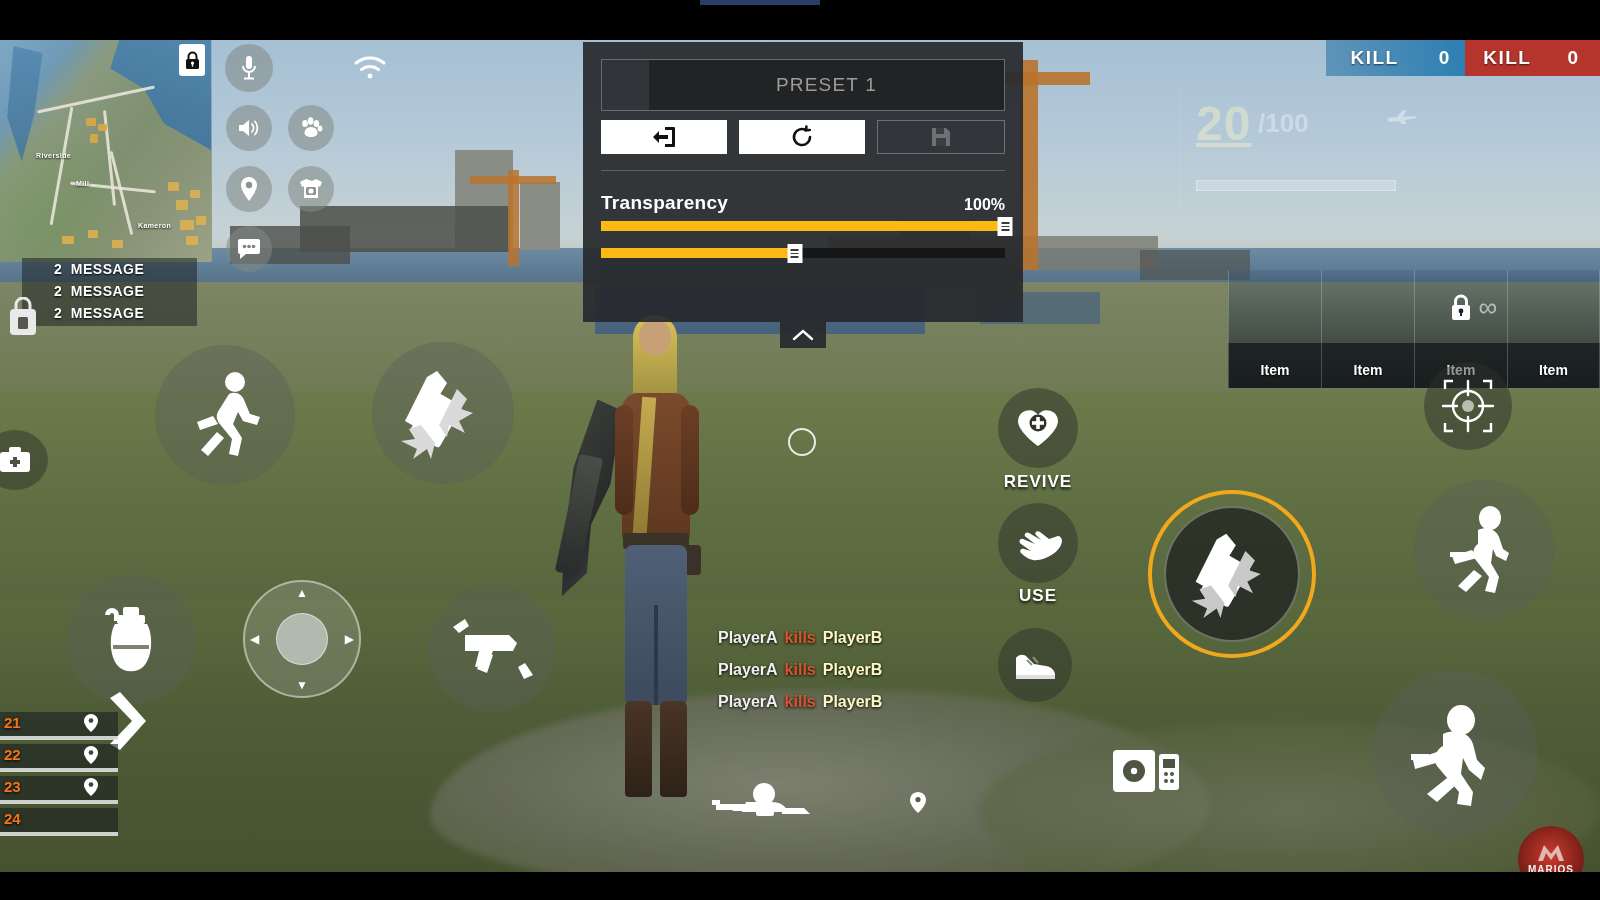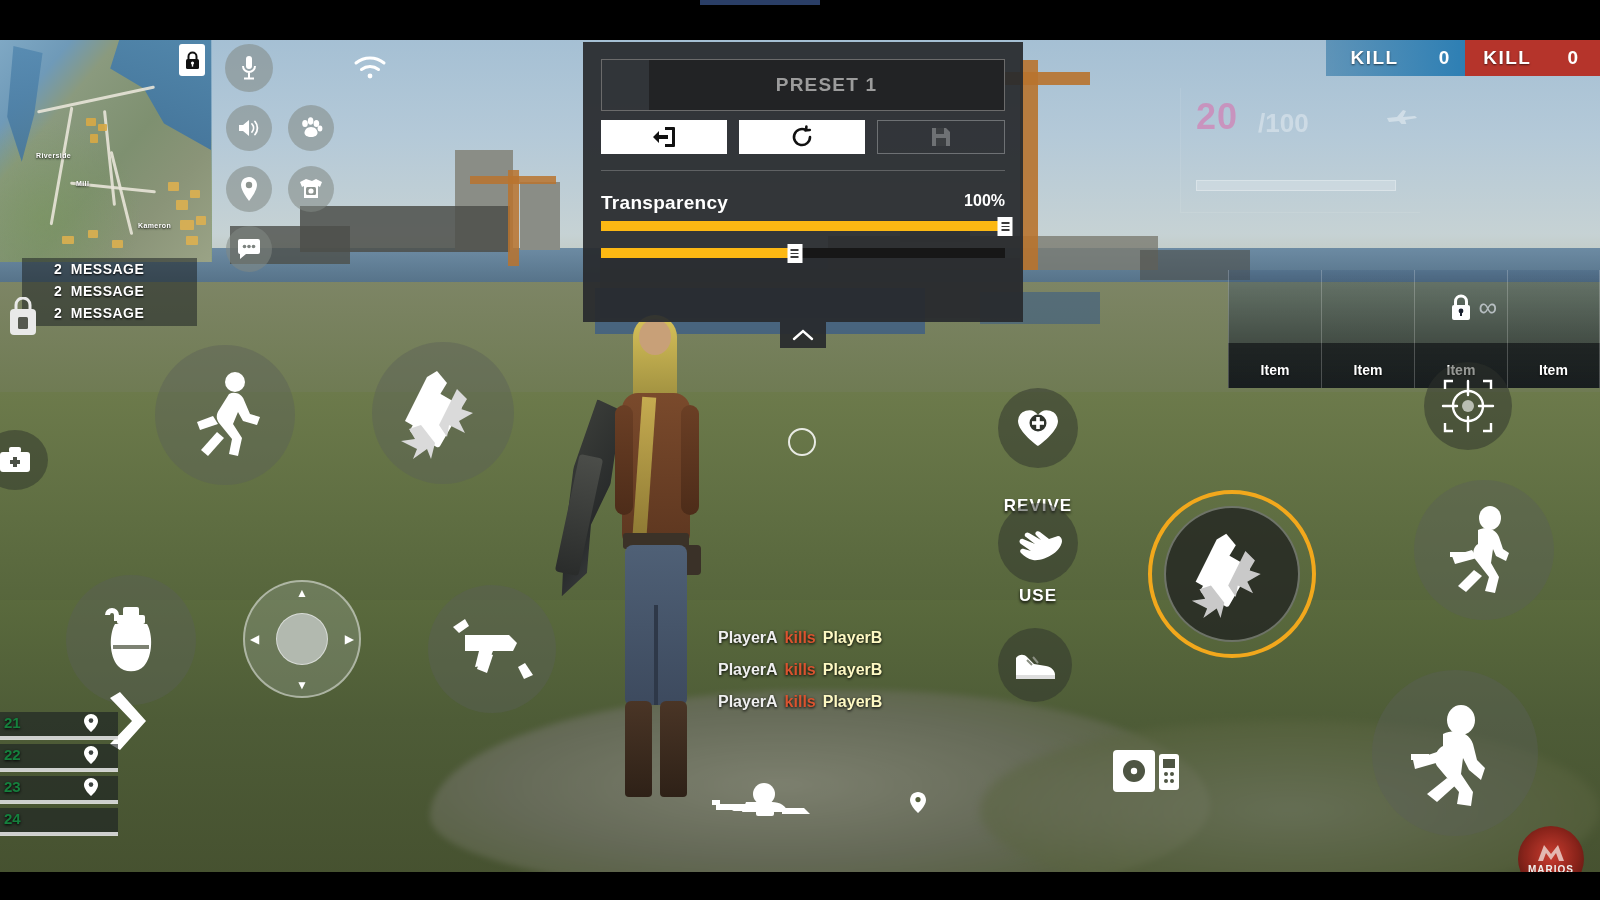--- a/index.html
+++ b/index.html
@@ -166,21 +166,21 @@
   .msg-txt { color: #fff; font-size: 14px; font-weight: bold; letter-spacing: .5px; text-shadow: 0 1px 2px #000; }
 
   
   .team-panel { position: absolute; left: 0; top: 712px; width: 120px; }
   .team-row { position: relative; height: 32px; }
   .team-bar {
     position: absolute; left: 0; bottom: 4px; width: 118px; height: 4px;
     background: rgba(235,235,235,.85);
   }
   .team-num {
-    position: absolute; left: 4px; top: 2px; color: #15803d; font-size: 15px;
+    position: absolute; left: 4px; top: 2px; color: #f97316; font-size: 15px;
     font-weight: bold; text-shadow: 0 1px 3px #000;
   }
   .team-bg {
     position: absolute; left: 0; top: 0; width: 118px; height: 27px;
     background: rgba(25,30,34,.6);
   }
   .pin-marker { position: absolute; }
 
   
   .medkit {
@@ -230,22 +230,22 @@
     text-shadow: 0 1px 2px rgba(0,0,0,.6); }
   .st-val { color: #fff; font-size: 19px; font-weight: bold; }
 
   
   .ammo-ghost {
     position: absolute; left: 1180px; top: 88px; width: 240px; height: 125px;
     border: 1px solid rgba(255,255,255,.25);
     border-top: none; border-right: none;
     opacity: .35;
   }
-  .ammo-cur { position: absolute; left: 1196px; top: 96px; color: #ec4899;
-    font-size: 36px; font-weight: bold; opacity: .40; letter-spacing: 1px; }
+  .ammo-cur { position: absolute; left: 1196px; top: 96px; color: #fef9c3;
+    font-size: 48px; font-weight: bold; opacity: .40; letter-spacing: 1px; text-decoration: underline; }
   .ammo-max { position: absolute; left: 1258px; top: 108px; color: #fff;
     font-size: 26px; font-weight: bold; opacity: .35; }
   .ammo-bar {
     position: absolute; left: 1196px; top: 180px; width: 200px; height: 11px;
     background: rgba(255,255,255,.22); border: 1px solid rgba(255,255,255,.28);
   }
   .plane-ico { position: absolute; left: 1386px; top: 108px; opacity: .4; }
 
   
   .item-bar {
@@ -297,36 +297,36 @@
   .panel {
     position: absolute; left: 583px; top: 42px; width: 440px; height: 280px;
     background: rgba(40,42,45,.93);
   }
   .preset-row {
     position: absolute; left: 18px; top: 17px; width: 404px; height: 52px;
     display: flex; border: 1px solid #6b6b6b;
   }
   .preset {
     flex: 1; display: flex; align-items: center; justify-content: center;
-    font-size: 19px; font-weight: bold; letter-spacing: 1.2px; cursor: pointer; margin-left: 47px;
+    font-size: 19px; font-weight: normal; letter-spacing: 1.2px; cursor: pointer; margin-left: 47px;
   }
   .preset.inactive { background: #222325; color: #9c9c9c; }
   .preset.active { background: #fcb813; color: #2b2b2b; }
 
   .btn-row { position: absolute; left: 18px; top: 78px; width: 404px; height: 34px; display: flex; gap: 12px; }
   .pbtn {
     flex: 1; display: flex; align-items: center; justify-content: center;
     background: #fff; cursor: pointer;
   }
   .pbtn.disabled { background: transparent; border: 1px solid #6e7174; }
 
   .divider { position: absolute; left: 18px; top: 128px; width: 404px; height: 1px; background: rgba(255,255,255,.22); }
 
   .slider-block { position: absolute; left: 18px; width: 404px; }
-  .sl-head { display: flex; justify-content: space-between; align-items: flex-start; margin-bottom: 7px; }
+  .sl-head { display: flex; justify-content: space-between; align-items: flex-end; margin-bottom: 7px; }
   .sl-name { color: #fff; font-size: 19px; font-weight: bold; letter-spacing: .3px; }
   .sl-val { color: #fff; font-size: 16px; font-weight: bold; }
   .sl-track { position: relative; width: 404px; height: 10px; background: #171717; }
   .sl-fill { position: absolute; left: 0; top: 0; height: 100%; background: #fcb813; }
   .sl-knob {
     position: absolute; top: -4px; width: 15px; height: 19px; background: #fff;
     transform: translateX(-50%); cursor: pointer;
     display: flex; flex-direction: column; justify-content: center; align-items: center; gap: 2px;
   }
   .sl-knob i { display: block; width: 8px; height: 1.5px; background: #3a3a3a; }
@@ -618,21 +618,21 @@
   </div>
 
   <div class="rb dark" style="left:998px;top:388px;width:80px;height:80px;">
     <svg width="44" height="40" viewBox="0 0 44 40" fill="#fff">
       <path d="M22 38S2 24 2 13A11 11 0 0122 7 11 11 0 0142 13c0 11-20 25-20 25z"></path>
       <circle cx="22" cy="15" r="8.5" fill="#2f342c"></circle>
       <rect x="20.2" y="9" width="3.6" height="12" fill="#fff"></rect>
       <rect x="16" y="13.2" width="12" height="3.6" fill="#fff"></rect>
     </svg>
   </div>
-  <div class="rb-label" style="left:1038px;top:496px;font-size:17px;">REVIVE</div>
+  <div class="rb-label" style="left:1038px;top:472px;font-size:17px;">REVIVE</div>
 
   <div class="rb dark" style="left:998px;top:503px;width:80px;height:80px;">
     <svg width="48" height="38" viewBox="0 0 48 38" fill="#fff">
       <path d="M44 12c2 0 4 2 4 5s-3 9-9 13c-6 4-14 7-20 6-5-1-9-4-12-7-2-2 0-5 3-4l7 2-10-7c-3-2-1-6 2-5l12 5-9-7c-3-2 0-6 3-4l12 7-5-5c-2-2 1-5 4-3l9 7z"></path>
     </svg>
   </div>
   <div class="rb-label" style="left:1038px;top:586px;font-size:17px;">USE</div>
 
   <div class="rb dark" style="left:998px;top:628px;width:74px;height:74px;">
     <svg width="44" height="34" viewBox="0 0 44 34" fill="#fff">

